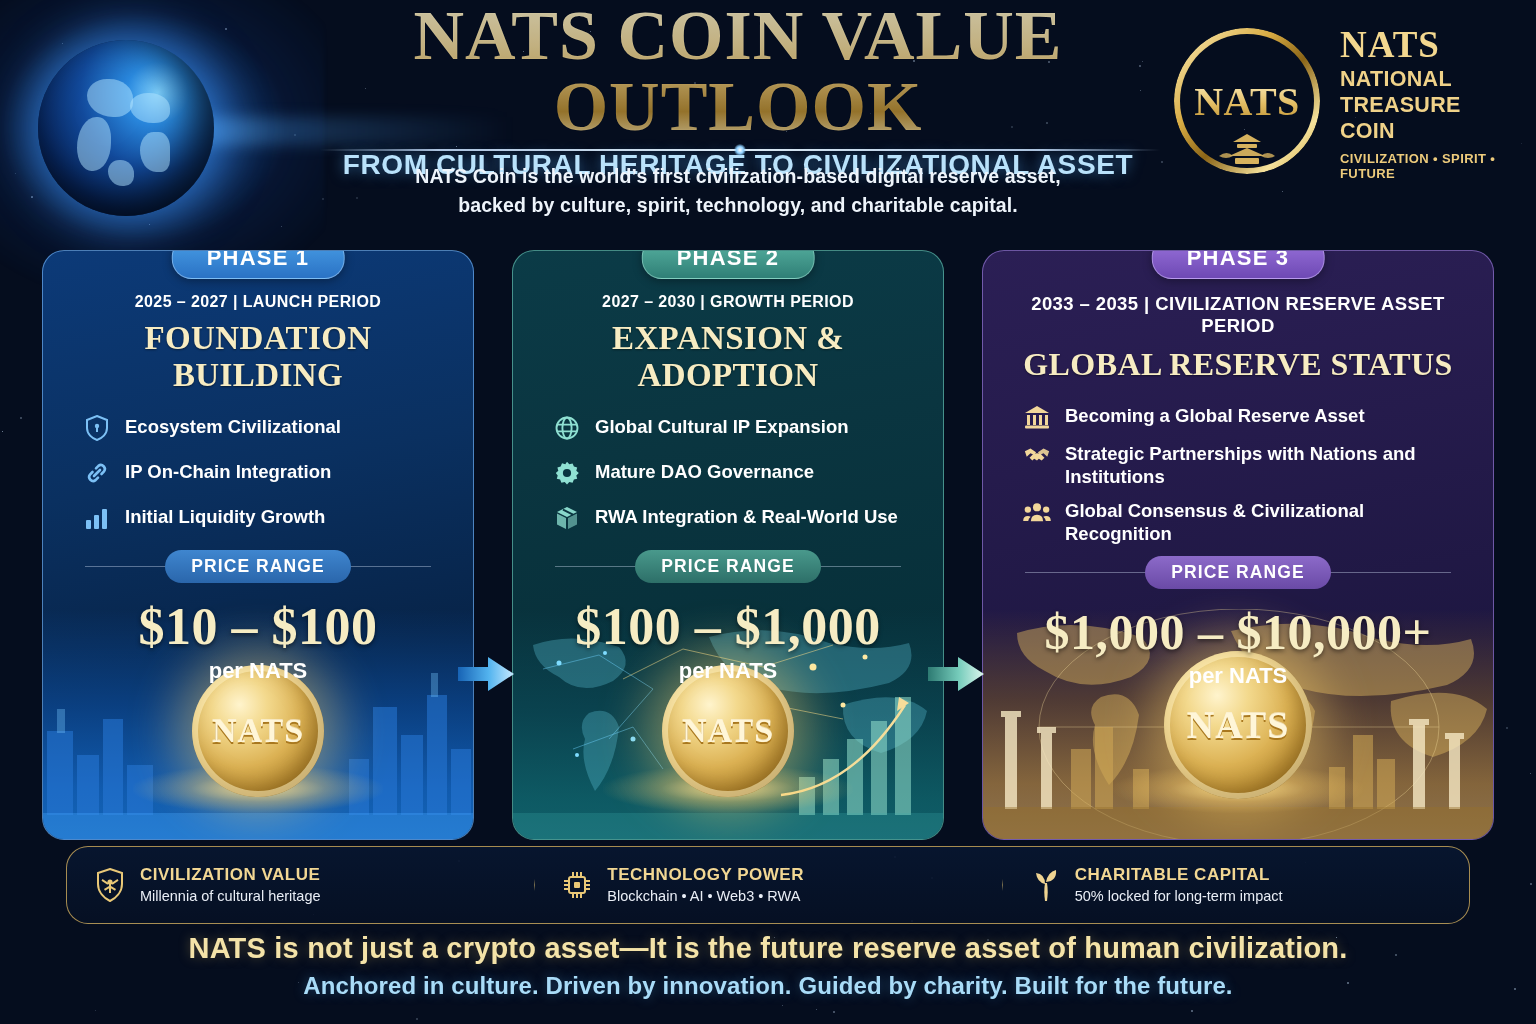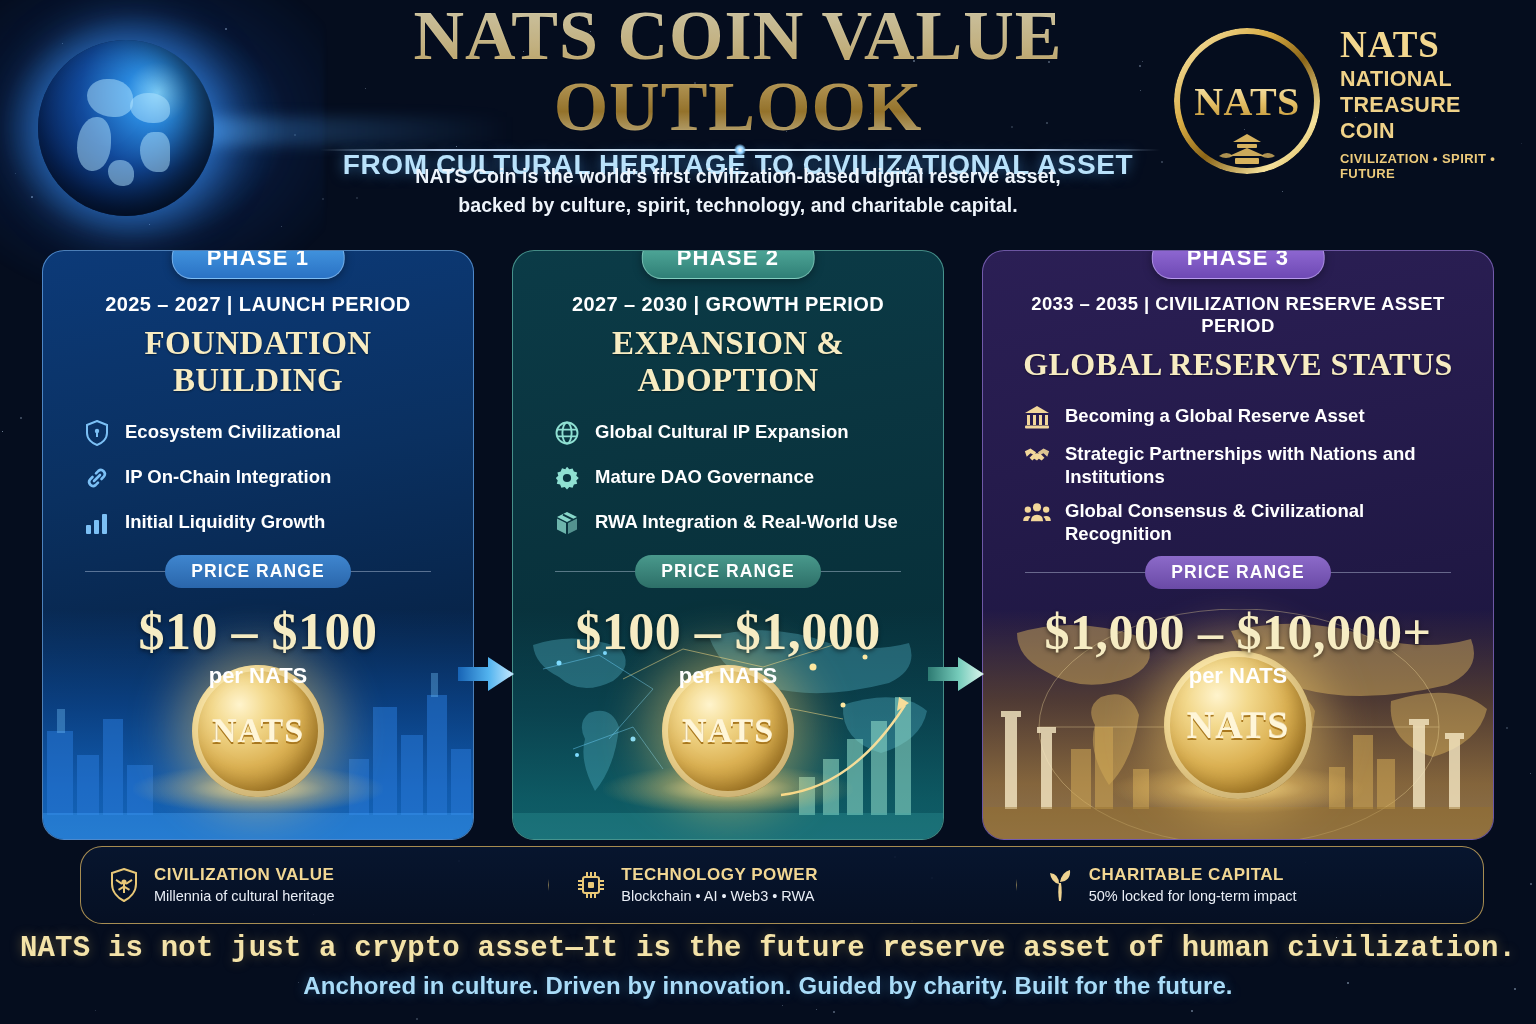--- a/index.html
+++ b/index.html
@@ -140,21 +140,21 @@
     padding:7px 34px; border-radius:20px;
     font-size:22px; font-weight:700; letter-spacing:1.2px; color:#ffffff;
     box-shadow:0 2px 10px rgba(0,0,0,.35);
     white-space:nowrap;
   }
   .p1 .badge { background:linear-gradient(180deg,#4aa0e8,#2a72c4); border:1px solid rgba(180,220,255,.5); }
   .p2 .badge { background:linear-gradient(180deg,#5ab5a4,#2f7f76); border:1px solid rgba(180,240,225,.45); }
   .p3 .badge { background:linear-gradient(180deg,#9b74dd,#6e49b4); border:1px solid rgba(215,195,255,.5); }
 
   .card-body { position:absolute; left:0; right:0; top:0; padding:42px 26px 0; z-index:3; }
-  .period { text-align:center; font-size:20px; font-weight:700; letter-spacing:.4px; color:#ffffff; }
+  .period { text-align:center; font-size:16px; font-weight:700; letter-spacing:.4px; color:#ffffff; }
   .p3 .period { font-size:18.5px; }
   .headline {
     text-align:center; margin-top:9px;
     font-family:"Liberation Serif", serif; font-weight:700; font-size:33px; letter-spacing:.4px;
     color:#f7ecc2;
     text-shadow:0 1px 2px rgba(0,0,0,.45);
   }
   .p3 .headline { font-size:32px; }
 
   .bullets { margin-top:20px; padding-left:14px; }
@@ -183,38 +183,38 @@
   .p3 .price { font-size:50px; }
   .per { text-align:center; margin-top:2px; font-size:22px; font-weight:600; color:#ffffff; }
 
   
   .arrow { position:absolute; top:418px; width:56px; height:40px; z-index:6; }
   .arrow.a1 { left:458px; }
   .arrow.a2 { left:928px; }
 
   
   #featurebar {
-    position:absolute; left:80px; top:846px; width:1404px; height:78px;
+    position:absolute; left:66px; top:846px; width:1404px; height:78px;
     border:1.5px solid rgba(222,183,96,.75); border-radius:22px;
     background:linear-gradient(180deg, rgba(8,22,48,.92), rgba(6,16,36,.92));
     display:flex; align-items:center;
   }
   .feat { flex:1; display:flex; align-items:center; gap:13px; padding:0 6px 0 26px; position:relative; }
   .feat + .feat::before {
     content:""; position:absolute; left:0; top:14px; bottom:14px; width:1px;
     background:linear-gradient(180deg, rgba(220,190,110,0), rgba(220,190,110,.55), rgba(220,190,110,0));
   }
   .feat .fi { flex:0 0 34px; width:34px; height:38px; display:flex; align-items:center; justify-content:center; }
   .feat .ft1 { font-size:17px; font-weight:700; letter-spacing:.5px; color:#f2d793; line-height:1.15; }
   .feat .ft2 { font-size:14.5px; font-weight:500; color:#e9eef6; margin-top:3px; line-height:1.15; }
 
   
   #footer { position:absolute; left:0; top:932px; width:1536px; text-align:center; }
   .foot1 {
-    font-family:Liberation Mono, monospace; font-weight:700; font-size:29px; letter-spacing:.2px;
+    font-family:Liberation Sans, sans-serif; font-weight:700; font-size:29px; letter-spacing:.2px;
     color:#f4e3a8; text-shadow:0 0 12px rgba(220,180,90,.35);
   }
   .foot2 {
     margin-top:7px; font-size:24px; font-weight:600; letter-spacing:.1px;
     color:#a9dcf8; text-shadow:0 0 12px rgba(90,180,255,.35);
   }
 </style>
 </head>
 <body>
 

